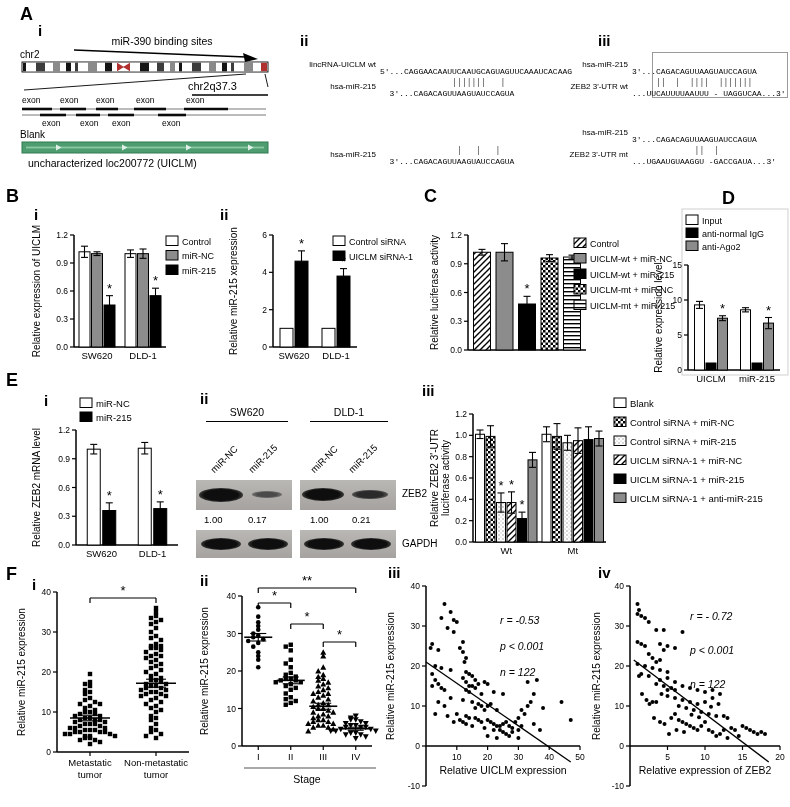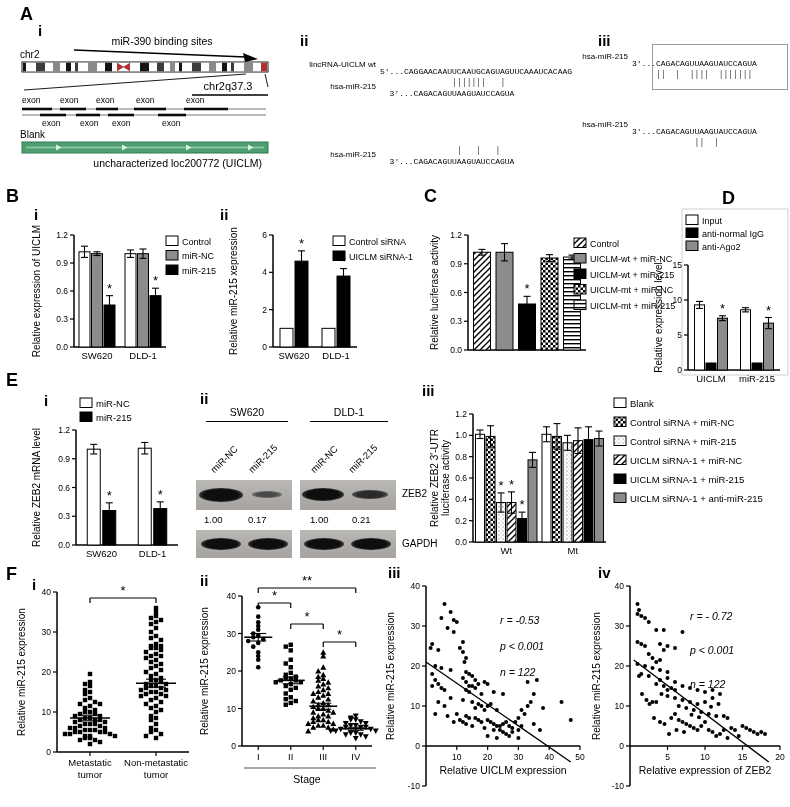--- a/index.html
+++ b/index.html
@@ -106,48 +106,50 @@
       <line x1="140" y1="91" x2="168" y2="91" stroke="#0a0a0a" stroke-width="2.6"></line>
       <rect x="4" y="118" width="246" height="11" fill="#4e9d70" stroke="#2e7a51" stroke-width="1"></rect>
       <rect x="8" y="122.6" width="238" height="1.8" fill="#8cc7a4"></rect>
       <polygon points="38,120.5 38,126.5 43.5,123.5" fill="#dff0e6"></polygon>
       <polygon points="104,120.5 104,126.5 109.5,123.5" fill="#dff0e6"></polygon>
       <polygon points="168,120.5 168,126.5 173.5,123.5" fill="#dff0e6"></polygon>
       <polygon points="230,120.5 230,126.5 235.5,123.5" fill="#dff0e6"></polygon>
     </svg>
   <span class="abs small-lbl" style="left:2px;top:25px">chr2</span>
   <span class="abs" style="left:58px;top:11px;width:172px;text-align:center;font-size:10.5px">miR-390 binding sites</span>
-  <span class="abs" style="left:170px;top:56px;width:80px;text-align:center;font-size:11px">chr2q37.3</span>
+  <span class="abs" style="left:170px;top:56px;width:80px;text-align:left;font-size:11px">chr2q37.3</span>
   <span class="abs exon-label" style="left:4px;top:71px">exon</span>
   <span class="abs exon-label" style="left:42px;top:71px">exon</span>
   <span class="abs exon-label" style="left:78px;top:71px">exon</span>
   <span class="abs exon-label" style="left:118px;top:71px">exon</span>
   <span class="abs exon-label" style="left:168px;top:71px">exon</span>
   <span class="abs exon-label" style="left:24px;top:94px">exon</span>
   <span class="abs exon-label" style="left:62px;top:94px">exon</span>
   <span class="abs exon-label" style="left:94px;top:94px">exon</span>
   <span class="abs exon-label" style="left:144px;top:94px">exon</span>
   <span class="abs small-lbl" style="left:2px;top:105px">Blank</span>
-  <span class="abs" style="left:10px;top:133px;width:234px;text-align:right;font-size:10.5px">uncharacterized loc200772 (UICLM)</span>
+  <span class="abs" style="left:10px;top:133px;width:234px;text-align:left;font-size:10.5px">uncharacterized loc200772 (UICLM)</span>
 </div>
 
 <div class="abs" style="left:276px;top:44px;width:300px;height:140px">
   <div class="abs" style="left:0;top:16px"><span class="sname" style="width:100px">lincRNA-UICLM wt</span><span class="seq">5'...CAGGAACAAUUCAAUGCAGUAGUUCAAAUCACAAG</span></div>
   <div class="abs" style="left:104px;top:27px"><span class="pair">               |||||||   |</span></div>
   <div class="abs" style="left:0;top:38px"><span class="sname" style="width:100px">hsa-miR-215</span><span class="seq">  3'...CAGACAGUUAAGUAUCCAGUA</span></div>
   <div class="abs" style="left:104px;top:95px"><span class="pair">                |   |   |</span></div>
   <div class="abs" style="left:0;top:106px"><span class="sname" style="width:100px">hsa-miR-215</span><span class="seq">  3'...CAGACAGUUAAGUAUCCAGUA</span></div>
 </div>
 
-<div class="abs" style="left:556px;top:36px;width:234px;height:140px">
+<div class="abs" style="left:556px;top:44px;width:234px;height:140px">
   <div class="abs align-box" style="left:96px;top:8px;width:134px;height:44px"></div>
   <div class="abs" style="left:0;top:16px"><span class="sname" style="width:72px">hsa-miR-215</span><span class="seq">3'...CAGACAGUUAAGUAUCCAGUA</span></div>
   <div class="abs" style="left:76px;top:27px"><span class="pair">     ||  |  ||||  |||||||</span></div>
+  <div class="abs" style="left:0;top:38px"><span class="sname" style="width:72px">ZEB2 3'-UTR wt</span><span class="seq">...UUCAUUUUAAUUU - UAGGUCAA...3'</span></div>
   <div class="abs" style="left:0;top:84px"><span class="sname" style="width:72px">hsa-miR-215</span><span class="seq">3'...CAGACAGUUAAGUAUCCAGUA</span></div>
   <div class="abs" style="left:76px;top:95px"><span class="pair">             ||  |</span></div>
+  <div class="abs" style="left:0;top:106px"><span class="sname" style="width:72px">ZEB2 3'-UTR mt</span><span class="seq">...UGAAUGUAAGGU -GACCGAUA...3'</span></div>
 </div>
 
 <svg id="chart-Bi" class="abs" style="left:28px;top:210px" width="195" height="172">
     <defs>
       <pattern id="chart-Bi-hatch" width="6" height="6" patternUnits="userSpaceOnUse">
         <rect width="6" height="6" fill="#fff"></rect>
         <path d="M-1,7 L7,-1 M-1,1 L1,-1 M5,7 L7,5" stroke="#000" stroke-width="1.4" fill="none"></path>
       </pattern>
       <pattern id="chart-Bi-checker" width="5" height="5" patternUnits="userSpaceOnUse">
         <rect width="5" height="5" fill="#fff"></rect>

